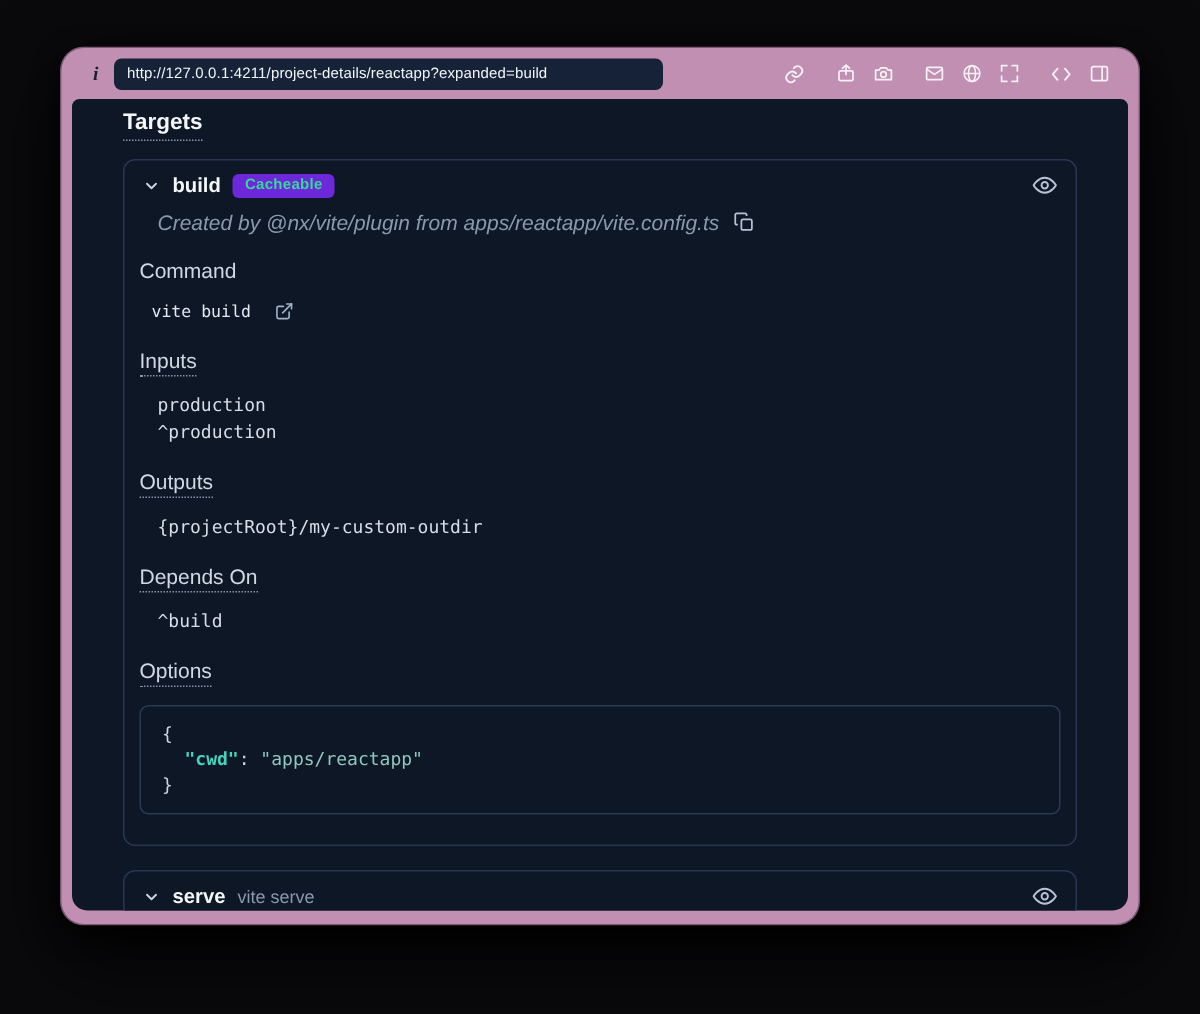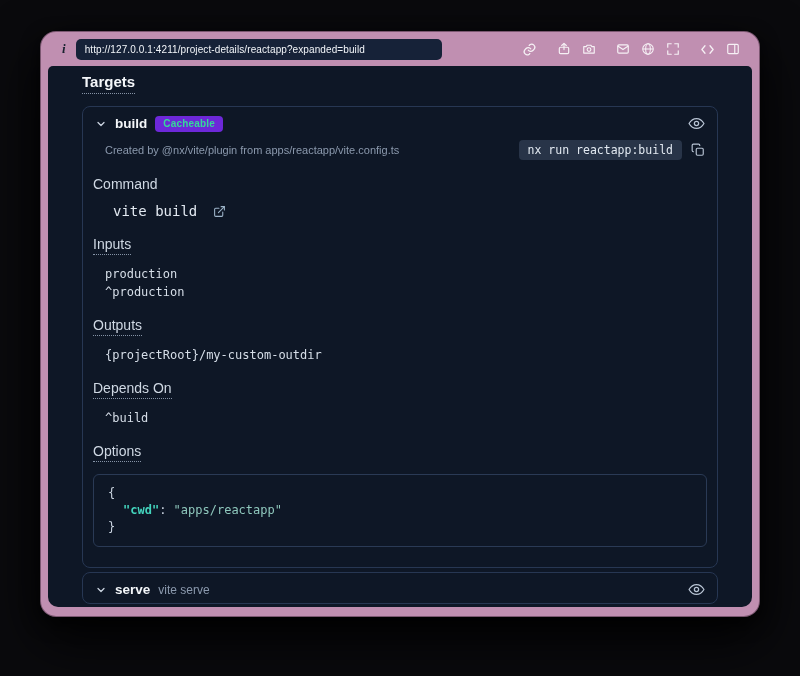--- a/index.html
+++ b/index.html
@@ -78,21 +78,21 @@
     font-weight: 700;
     padding-bottom: 3px;
     border-bottom: 1px dotted #8593a6;
   }
 
   .card {
     border: 1px solid #273753;
     border-radius: 8px;
     background: #0e1726;
   }
-  .card + .card { margin-top: 4px; }
+  .card + .card { margin-top: 16px; }
 
   .card-header {
     display: flex;
     align-items: center;
     gap: 8px;
     padding: 8px 12px 5px;
     cursor: pointer;
     text-align: right;
   }
   .chev { color: #cbd5e1; display: inline-flex; }
@@ -121,22 +121,23 @@
   }
   .icon-btn.inline { margin-left: 0; }
 
   .card-sub {
     display: flex;
     align-items: center;
     gap: 9px;
     padding: 3px 12px 10px 22px;
   }
   .created-by {
+    font-style: italic;
     color: #8b99ad;
-    font-size: 11px;
+    font-size: 14px;
   }
   .run-chip {
     margin-left: auto;
     background: #283registry448;
     background: #283448;
     color: #e2e9f1;
     font-size: 11.5px;
     padding: 3px 9px;
     border-radius: 4px;
     white-space: nowrap;
@@ -151,24 +152,24 @@
     margin: 16px 0 10px;
   }
   .section-label.dotted {
     border-bottom: 1px dotted #8593a6;
     padding-bottom: 2px;
   }
   .command-row {
     display: flex;
     align-items: center;
     gap: 16px;
-    margin-left: 20px;
+    margin-left: 8px;
     height: 18px;
     color: #e2e9f1;
-    font-size: 14px;
+    font-size: 11px;
   }
   .ext-link { color: #9db4c9; display: inline-flex; cursor: pointer; }
   .mono-item {
     margin-left: 12px;
     color: #d6dee8;
     font-size: 12px;
     line-height: 18px;
     white-space: pre;
   }
   .mono-item .bold { font-weight: 700; color: #e6edf5; }
@@ -273,21 +274,20 @@
         <span class="badge">Cacheable</span>
         <button class="icon-btn">
           <svg width="17" height="17" viewBox="0 0 24 24" fill="none" stroke="currentColor" stroke-width="1.8" stroke-linejoin="round">
               <path d="M1.5 12S5.5 5 12 5s10.5 7 10.5 7-4 7-10.5 7S1.5 12 1.5 12z"></path>
               <circle cx="12" cy="12" r="3"></circle>
             </svg>
         </button>
       </div>
       <div class="card-sub">
         <span class="created-by">Created by @nx/vite/plugin from apps/reactapp/vite.config.ts</span>
-        <span class="run-chip mono">nx run reactapp:build</span>
         <button class="icon-btn inline">
           <svg width="14" height="14" viewBox="0 0 24 24" fill="none" stroke="currentColor" stroke-width="2" stroke-linejoin="round">
               <rect x="9" y="9" width="12" height="12" rx="2"></rect>
               <path d="M5 15H4a2 2 0 0 1-2-2V4a2 2 0 0 1 2-2h9a2 2 0 0 1 2 2v1"></path>
             </svg>
         </button>
       </div>
 
       <div class="card-body">
         <div class="section-label" style="margin-top:6px">Command</div>

